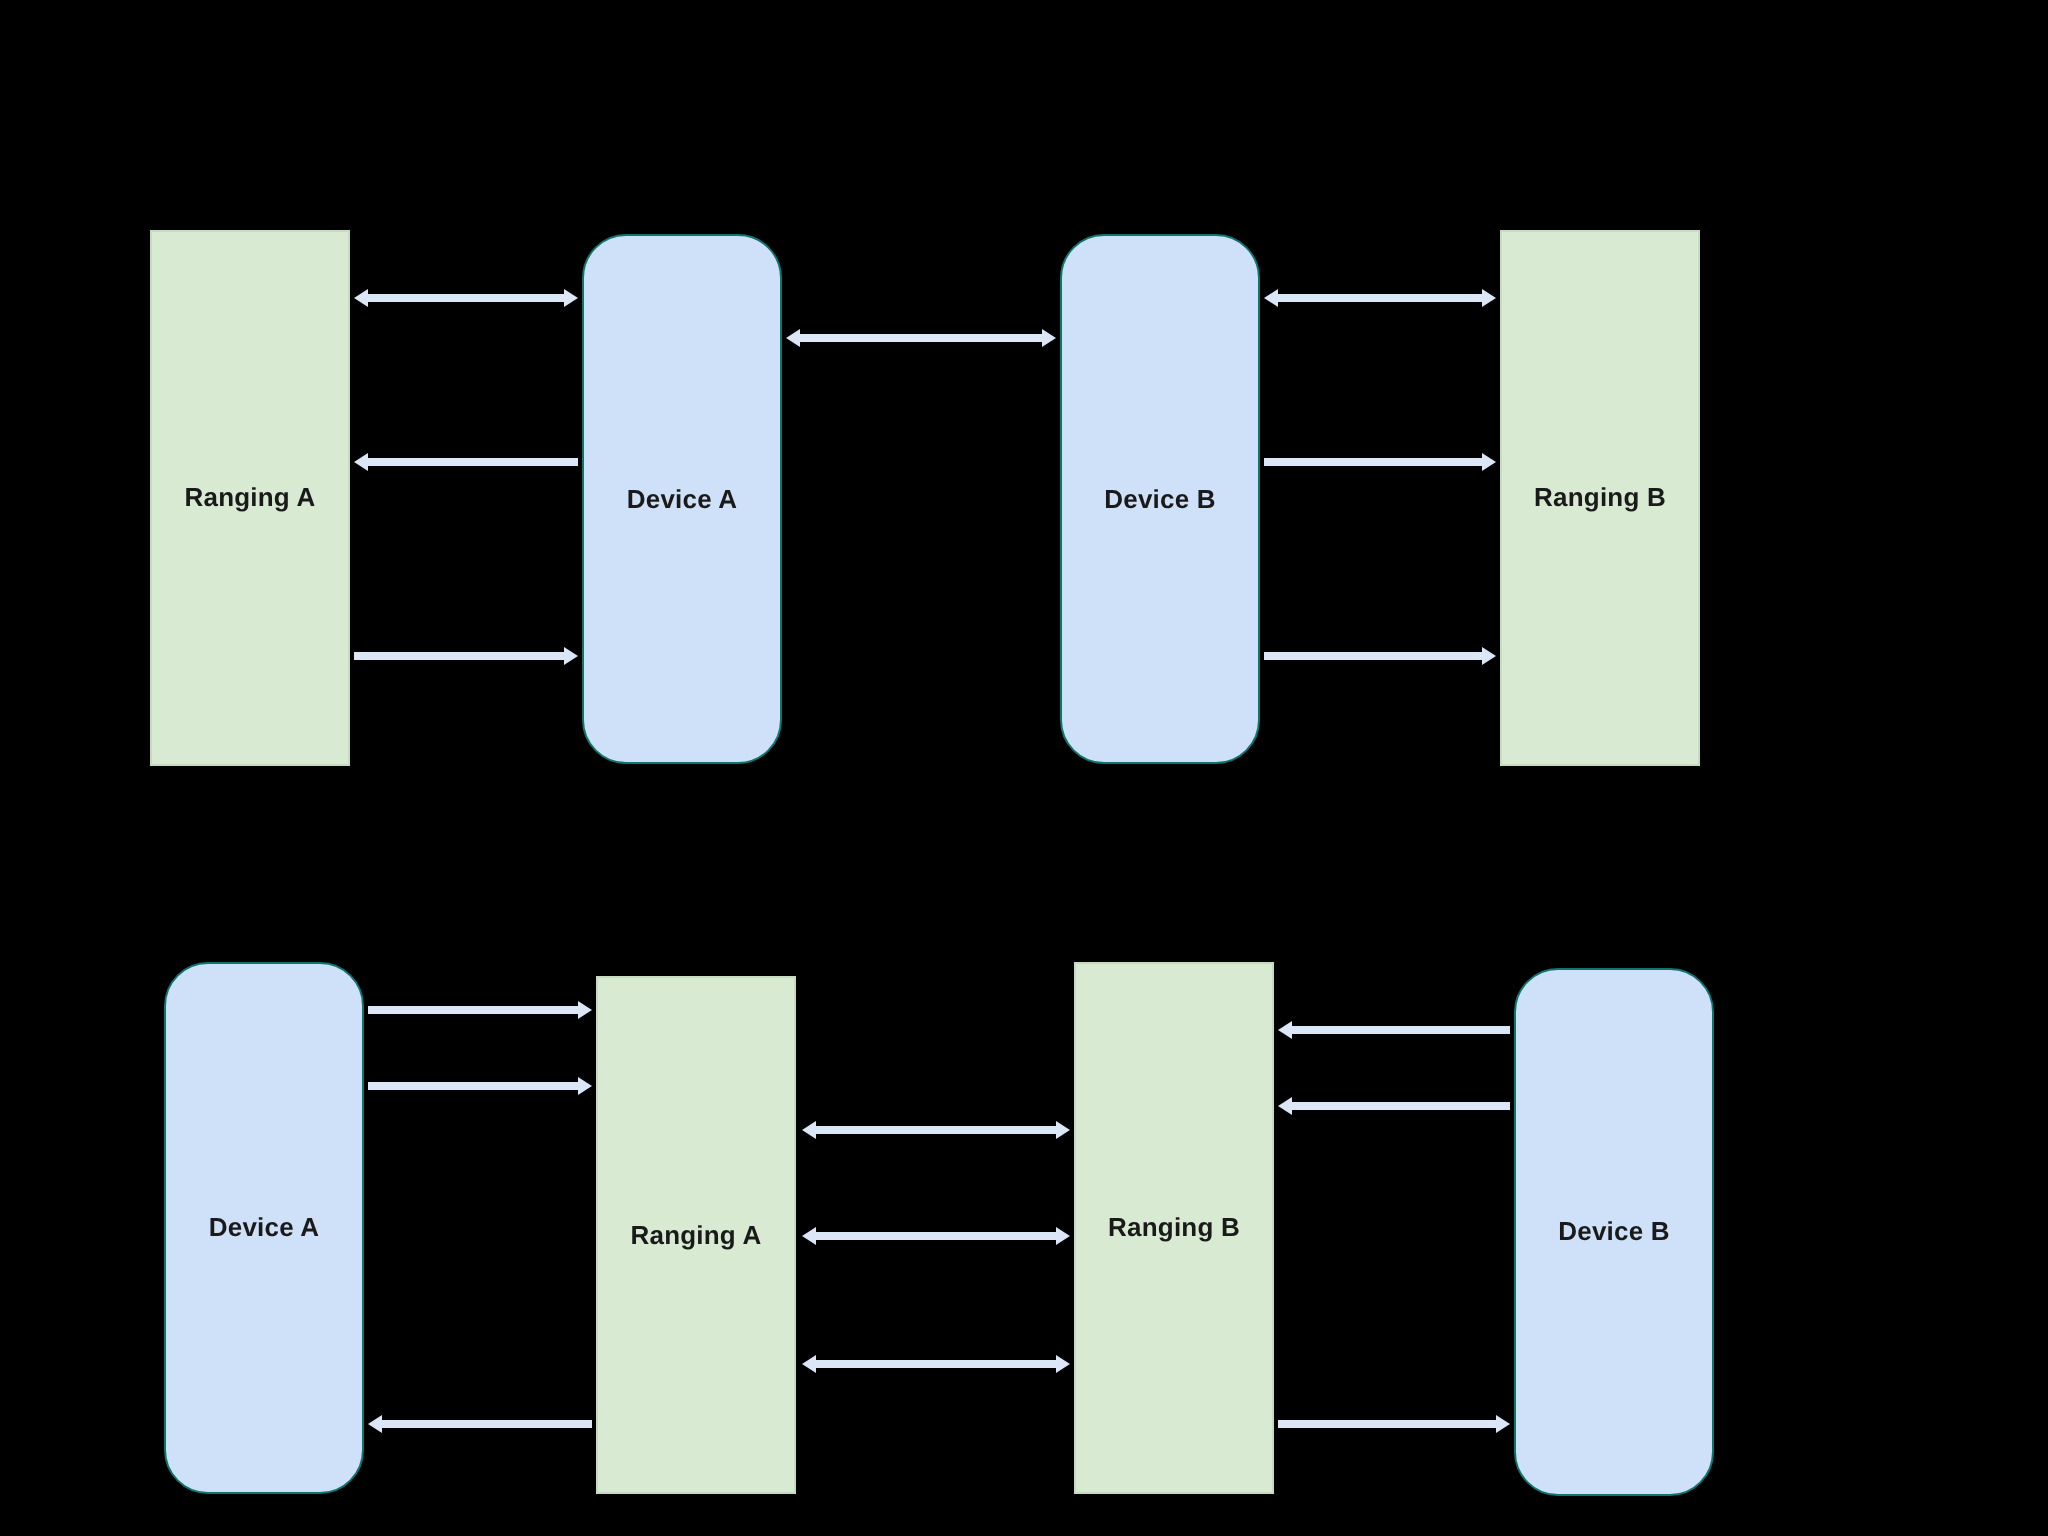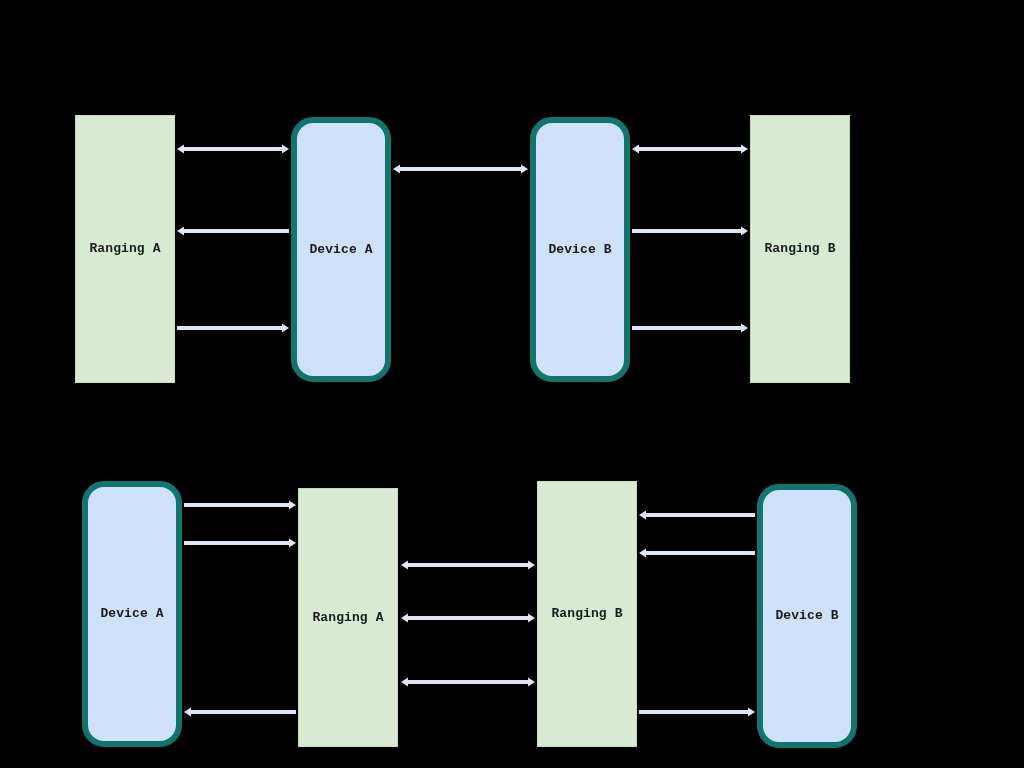--- a/index.html
+++ b/index.html
@@ -6,21 +6,21 @@
     margin: 0;
     padding: 0;
     background: #000000;
   }
   #canvas {
     position: relative;
     width: 1024px;
     height: 768px;
     background: #000000;
     overflow: hidden;
-    font-family: Liberation Mono, monospace;
+    font-family: Liberation Sans, sans-serif;
   }
   .node {
     position: absolute;
     box-sizing: border-box;
     display: flex;
     align-items: center;
     justify-content: center;
     font-size: 13px;
     font-weight: bold;
     color: #1a1a1a;
@@ -28,21 +28,21 @@
     text-align: center;
     line-height: 1.2;
   }
   .node.green {
     background: #d9ead3;
     border: 1px solid #c6dcc0;
     border-radius: 0;
   }
   .node.blue {
     background: #cfe0f9;
-    border: 6px solid #0f766e;
+    border: 1px solid #0f766e;
     border-radius: 22px;
   }
   .conn {
     position: absolute;
     height: 10px;
     pointer-events: none;
   }
   .conn svg {
     display: block;
     overflow: visible;

